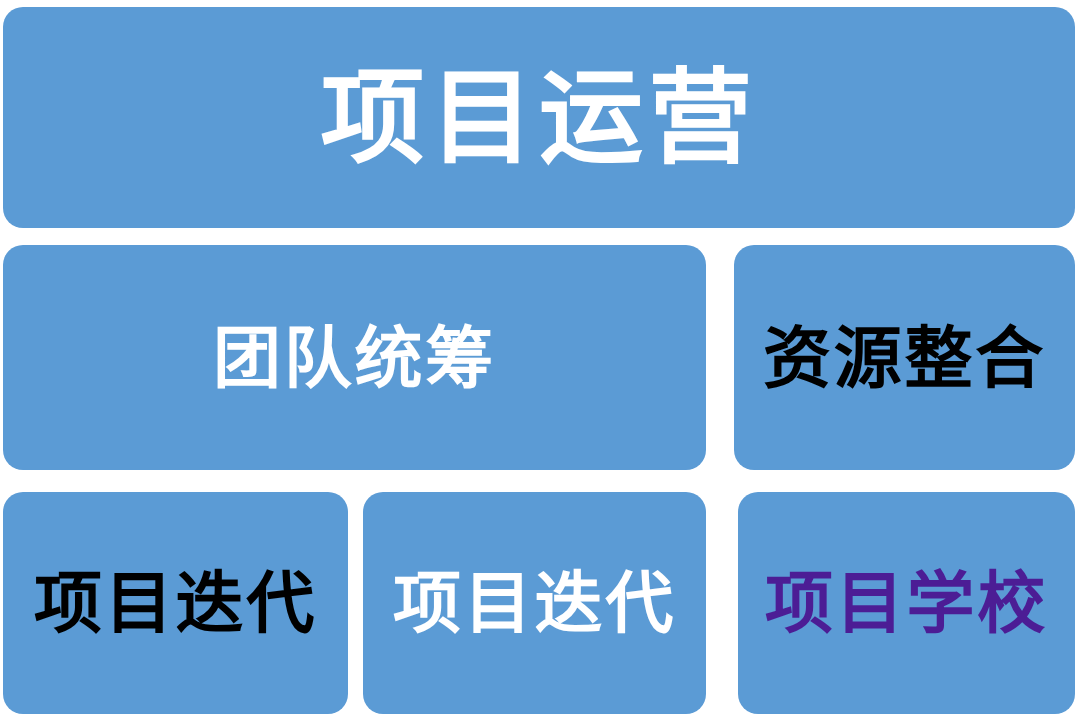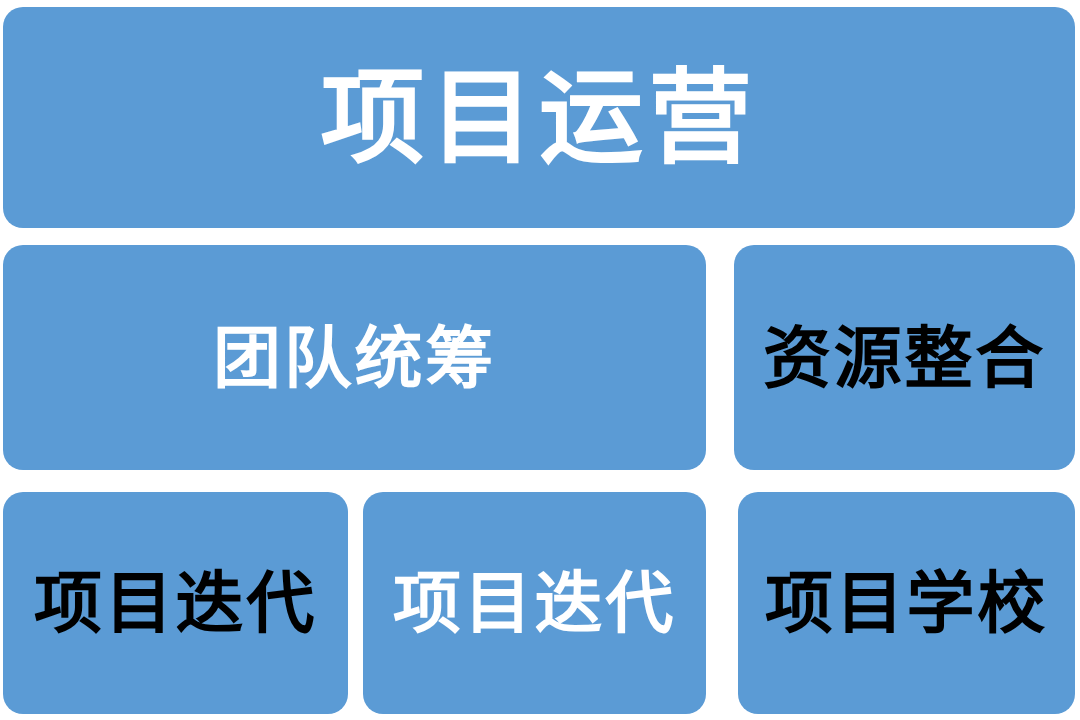--- a/index.html
+++ b/index.html
@@ -105,17 +105,17 @@
   </div>
 
   <div class="node l3 col-a" style="background: rgb(91, 155, 213); color: #000000; border-radius: 20px;">
     <span class="node-label">项目迭代</span>
   </div>
 
   <div class="node l3 col-b" style="background: rgb(91, 155, 213); color: rgb(255, 255, 255); border-radius: 20px;">
     <span class="node-label">项目迭代</span>
   </div>
 
-  <div class="node l3 col-c" style="background: rgb(91, 155, 213); color: #000000; border-radius: 20px;">
+  <div class="node l3 col-c" style="background: rgb(91, 155, 213); color: #4c1d95; border-radius: 20px;">
     <span class="node-label">项目学校</span>
   </div>
 
 </div>
 
 </body></html>

